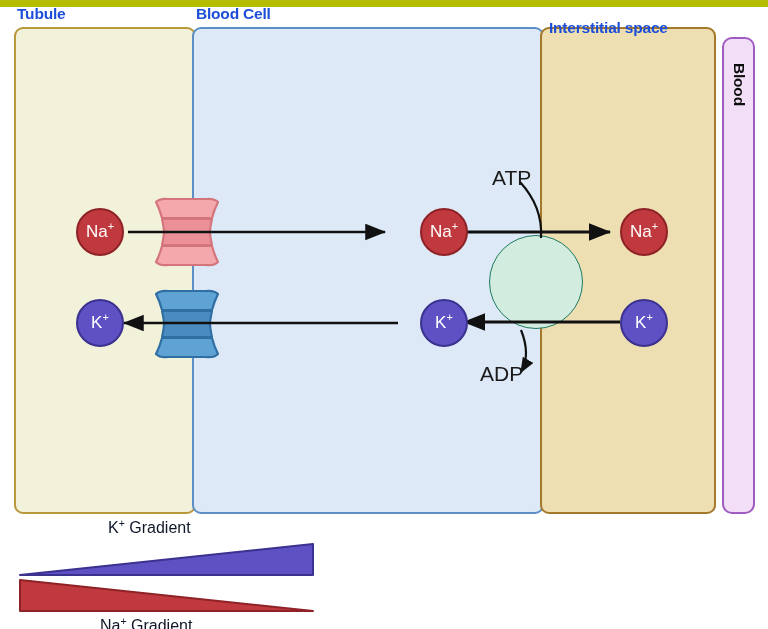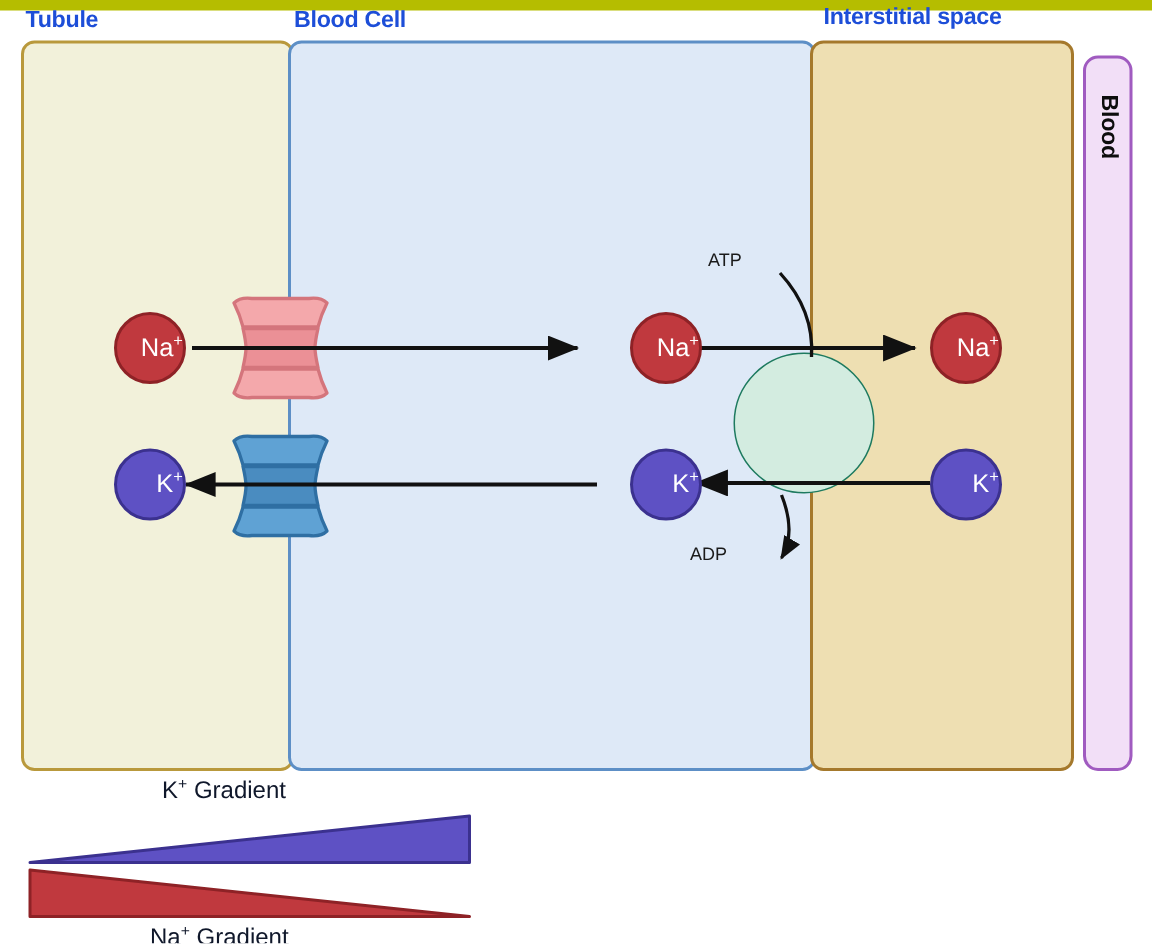--- a/index.html
+++ b/index.html
@@ -93,21 +93,21 @@
     text-orientation: mixed;
     letter-spacing: -0.2px;
   }
   
   .ion {
     position: absolute;
     box-sizing: border-box;
     border-radius: 50%;
     display: flex;
     align-items: center;
-    justify-content: flex-end;
+    justify-content: center;
     font-size: 17px;
     color: #ffffff;
     font-weight: normal;
   }
   .ion sup {
     font-size: 11px;
     vertical-align: super;
     line-height: 0;
   }
   .ion-na {
@@ -145,23 +145,24 @@
     position: absolute;
     left: 0;
     top: 0;
     width: 768px;
     height: 629px;
     pointer-events: none;
   }
   
   .energy-label {
     position: absolute;
-    font-size: 12px;
+    font-size: 21px;
     color: #1a1a1a;
     white-space: nowrap;
+    margin-left: 20px;
   }
   
   .grad-label {
     position: absolute;
     font-size: 16px;
     color: #0f172a;
     white-space: nowrap;
   }
   .grad-label sup {
     font-size: 10.5px;
@@ -176,21 +177,21 @@
 
   <div class="top-bar"></div>
 
   <div class="comp comp-tubule"></div>
   <div class="comp comp-cell"></div>
   <div class="comp comp-inter"></div>
   <div class="comp comp-blood"></div>
 
   <div class="comp-label" style="left:17px; top:5px;">Tubule</div>
   <div class="comp-label" style="left:196px; top:5px;">Blood Cell</div>
-  <div class="comp-label" style="left:549px; top:3px;">Interstitial space</div>
+  <div class="comp-label" style="left:549px; top:19px;">Interstitial space</div>
   <div class="blood-label">
     <span>Blood</span>
   </div>
 
   <svg class="channel" style="left:150px; top:196px;" viewBox="0 0 74 72">
     <path d="M6,6 Q10,2 18,3 L56,3 Q64,2 68,6 Q64,14 62,22 L12,22 Q10,14 6,6 Z" fill="#f4a8ab" stroke="#d4757c" stroke-width="2.2" stroke-linejoin="round"></path>
     <path d="M12,23 L62,23 Q60,32 60,36 Q60,40 62,49 L12,49 Q14,40 14,36 Q14,32 12,23 Z" fill="#eb9096" stroke="#d4757c" stroke-width="2.2" stroke-linejoin="round"></path>
     <path d="M12,50 L62,50 Q64,58 68,66 Q64,70 56,69 L18,69 Q10,70 6,66 Q10,58 12,50 Z" fill="#f4a8ab" stroke="#d4757c" stroke-width="2.2" stroke-linejoin="round"></path>
   </svg>
 

